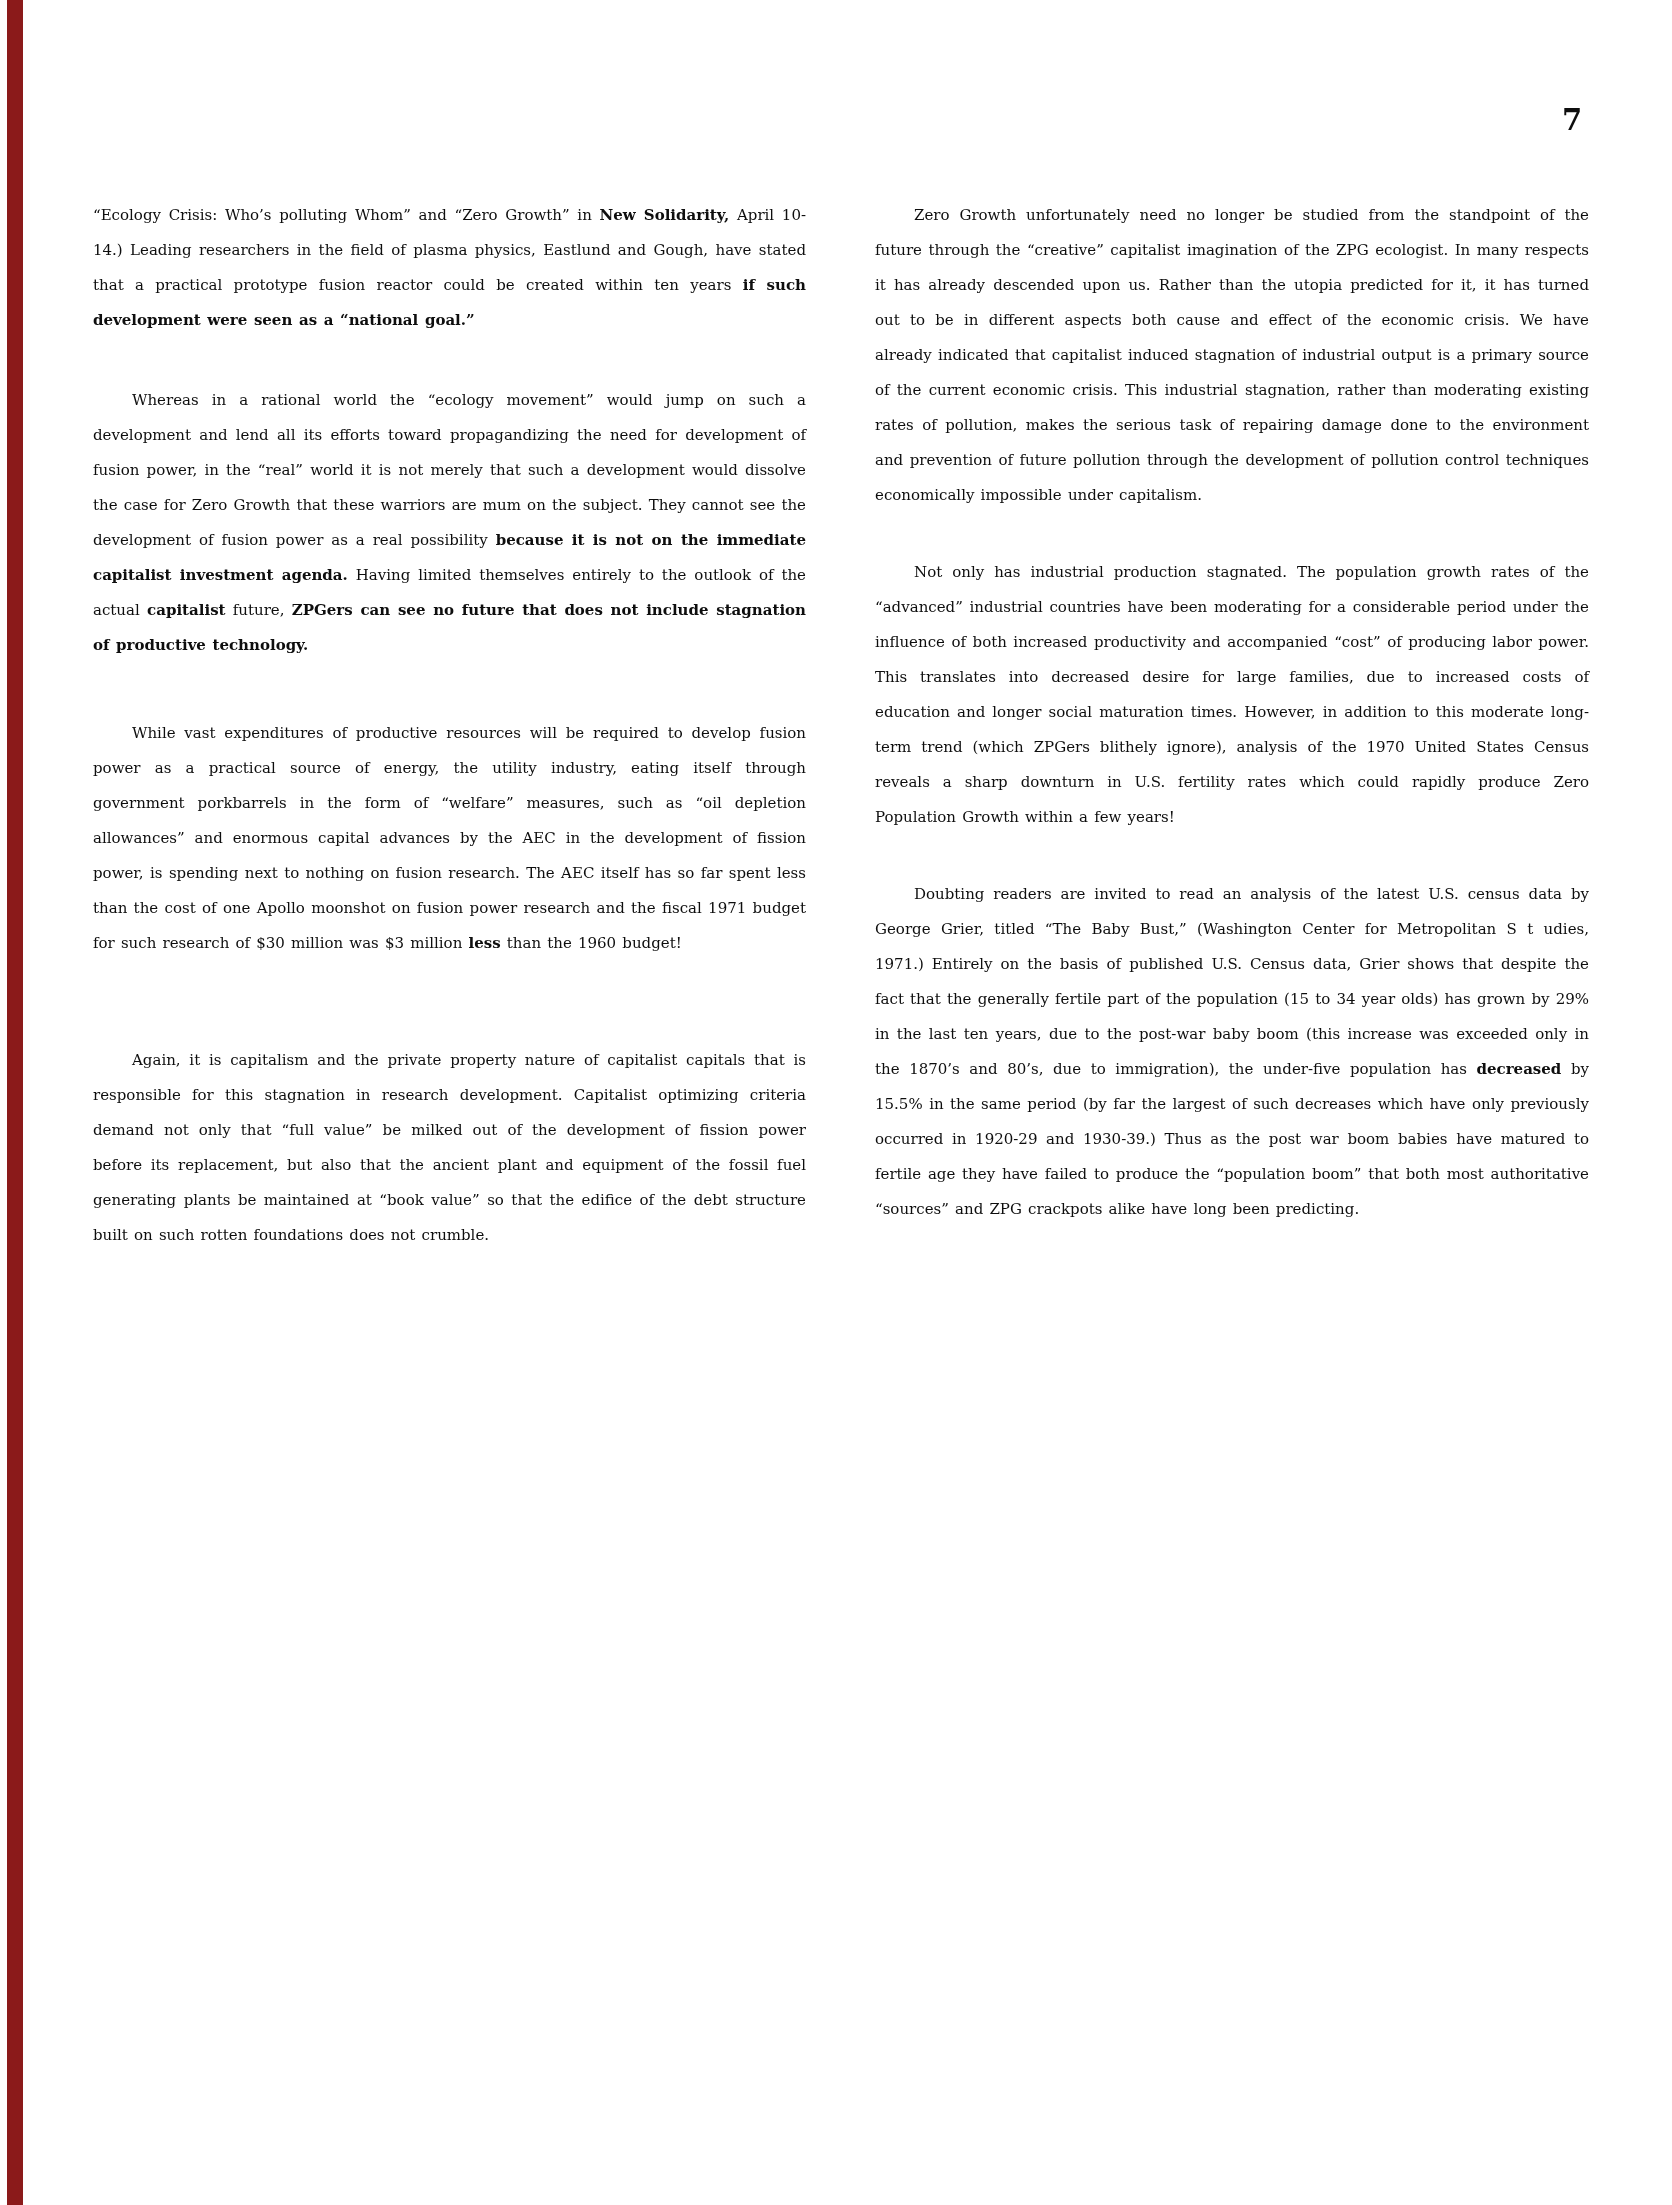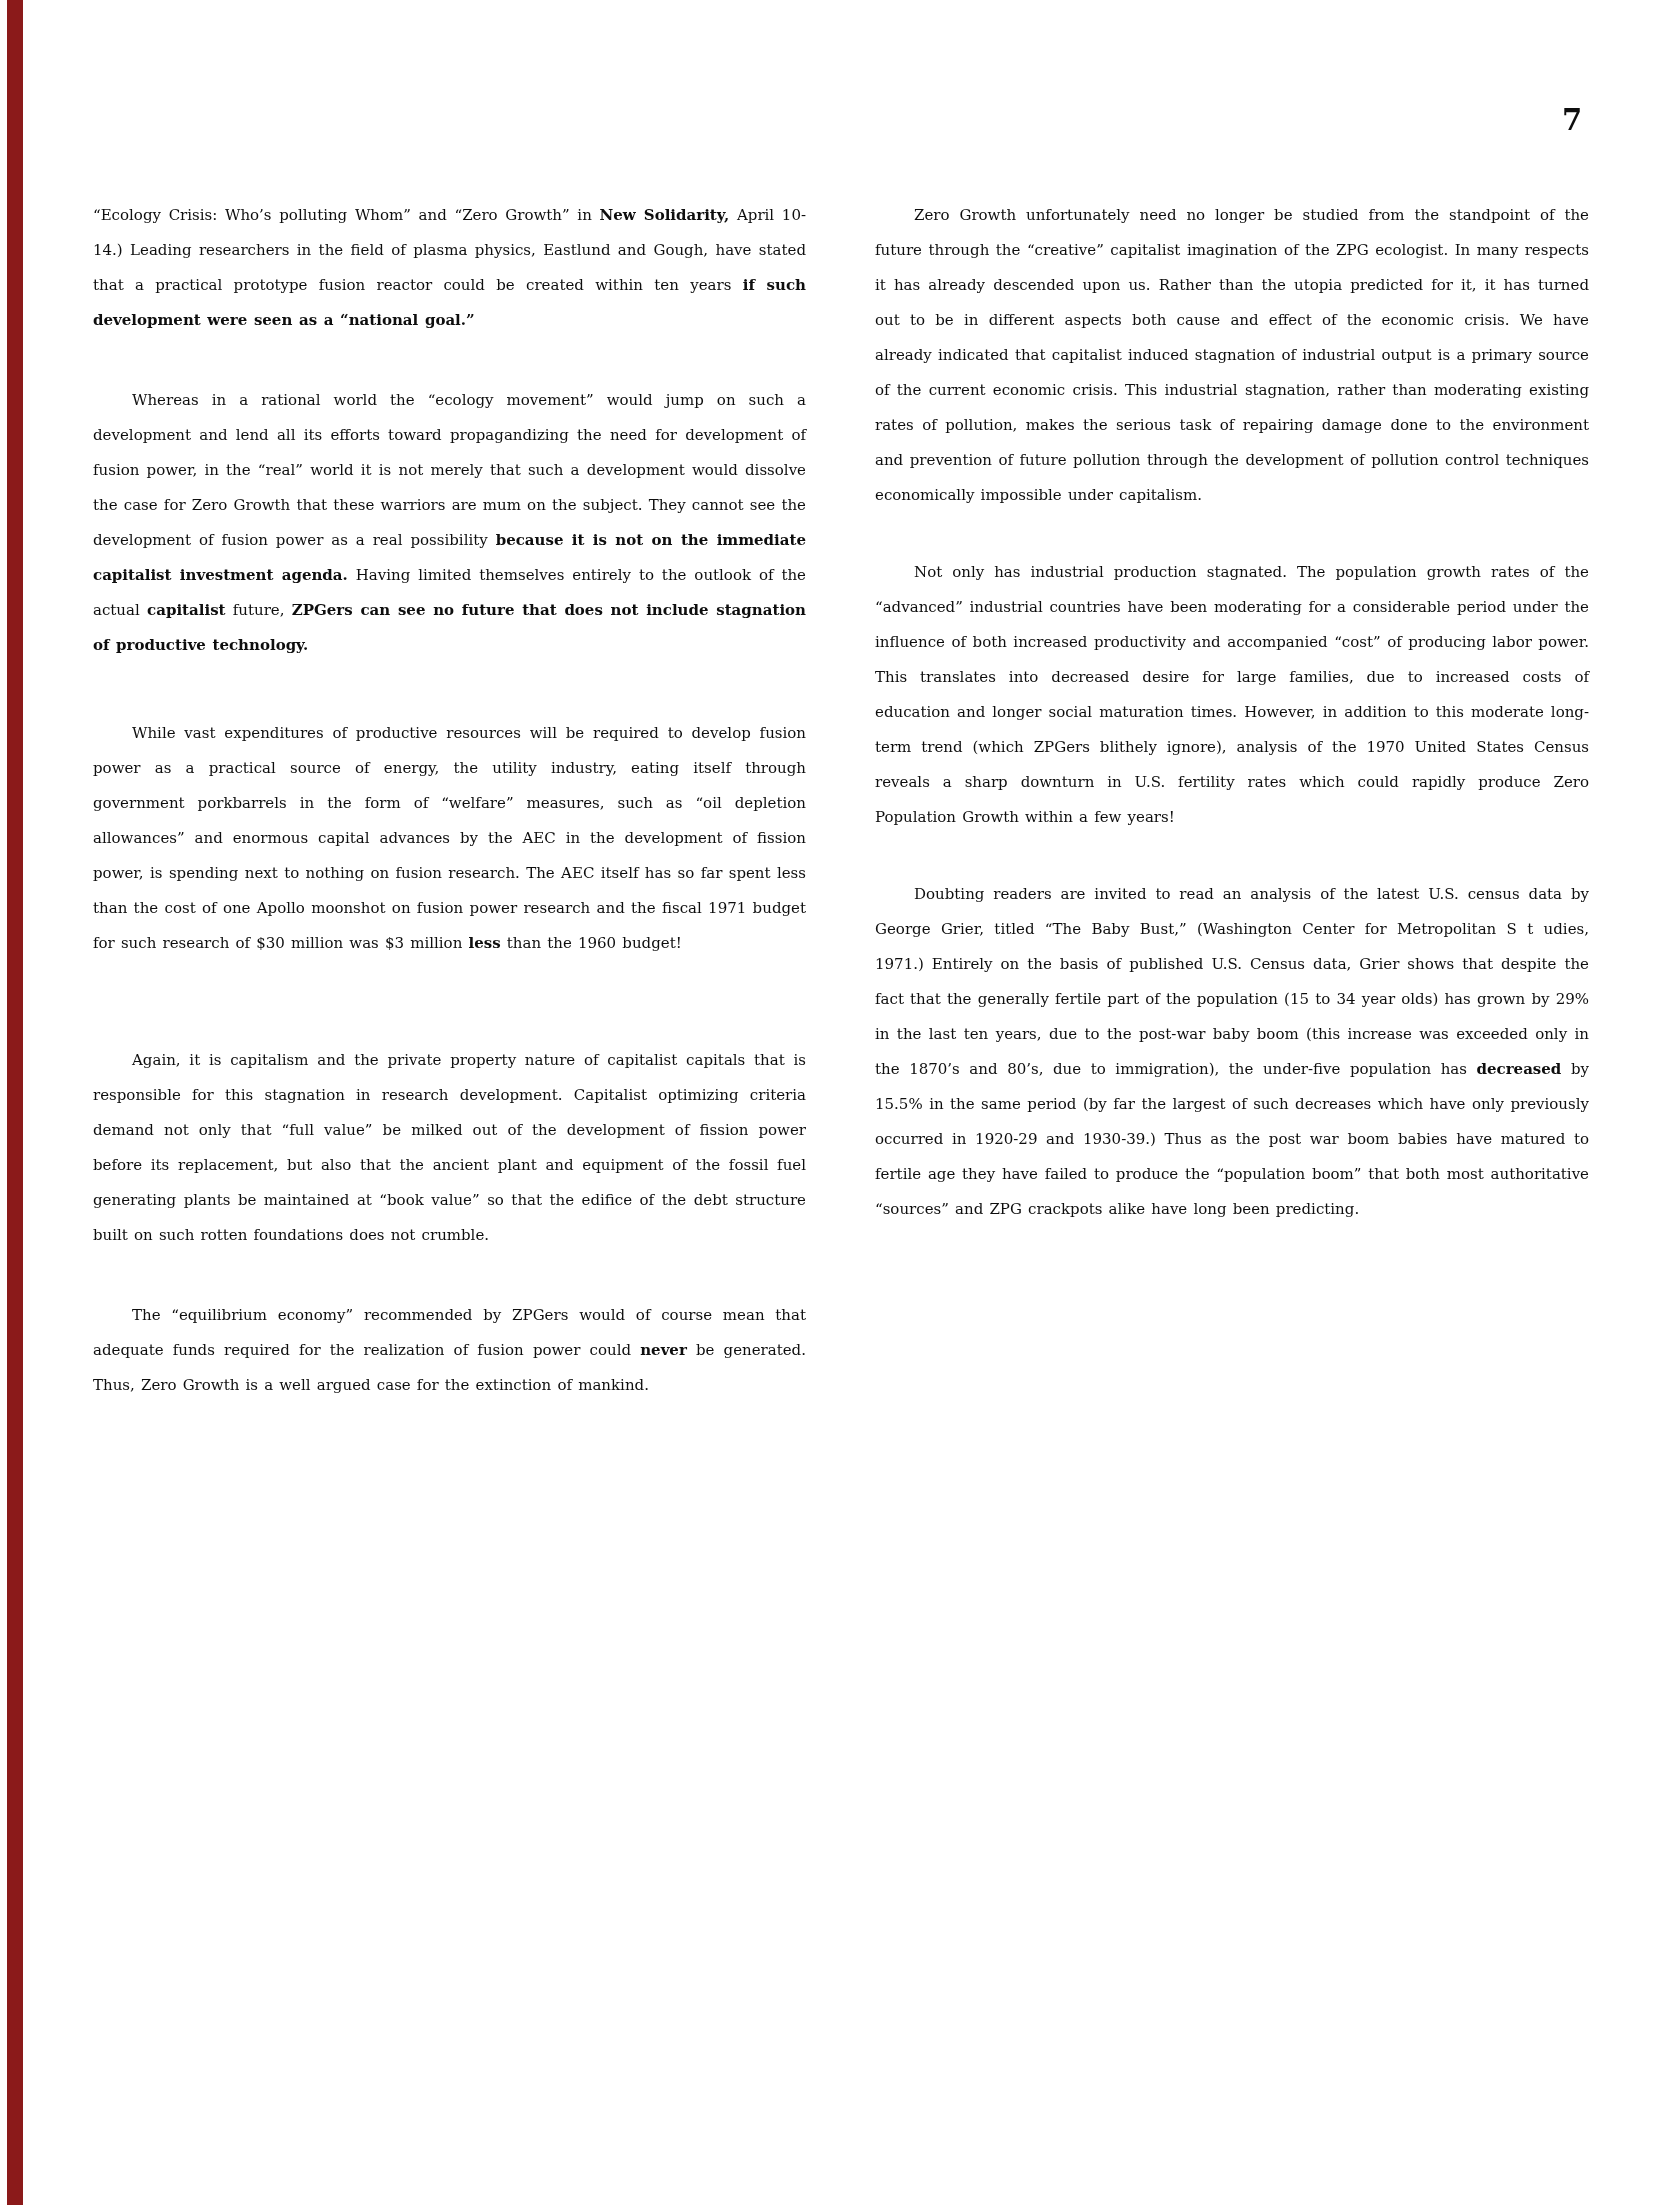--- a/index.html
+++ b/index.html
@@ -52,21 +52,20 @@
 <body>
 
 <div class="page">
   <div class="edge-stripe" style="background: rgb(139, 26, 26);"></div>
   <div class="page-number">7</div>
   <div class="col left">
       <p>“Ecology Crisis: Who’s polluting Whom” and “Zero Growth” in <b>New Solidarity,</b> April 10-14.) Leading researchers in the field of plasma physics, Eastlund and Gough, have stated that a practical prototype fusion reactor could be created within ten years <b>if such development were seen as a “national goal.”</b></p>
       <p>Whereas in a rational world the “ecology movement” would jump on such a development and lend all its efforts toward propagandizing the need for development of fusion power, in the “real” world it is not merely that such a development would dissolve the case for Zero Growth that these warriors are mum on the subject. They cannot see the development of fusion power as a real possibility <b>because it is not on the immediate capitalist investment agenda.</b> Having limited themselves entirely to the outlook of the actual <b>capitalist</b> future, <b>ZPGers can see no future that does not include stagnation of productive technology.</b></p>
       <p>While vast expenditures of productive resources will be required to develop fusion power as a practical source of energy, the utility industry, eating itself through government porkbarrels in the form of “welfare” measures, such as “oil depletion allowances” and enormous capital advances by the AEC in the development of fission power, is spending next to nothing on fusion research. The AEC itself has so far spent less than the cost of one Apollo moonshot on fusion power research and the fiscal 1971 budget for such research of $30 million was $3 million <b>less</b> than the 1960 budget!</p>
       <p>Again, it is capitalism and the private property nature of capitalist capitals that is responsible for this stagnation in research development. Capitalist optimizing criteria demand not only that “full value” be milked out of the development of fission power before its replacement, but also that the ancient plant and equipment of the fossil fuel generating plants be maintained at “book value” so that the edifice of the debt structure built on such rotten foundations does not crumble.</p>
-      <p>The “equilibrium economy” recommended by ZPGers would of course mean that adequate funds required for the realization of fusion power could <b>never</b> be generated. Thus, Zero Growth is a well argued case for the extinction of mankind.</p>
     </div>
   <div class="col right">
       <p>Zero Growth unfortunately need no longer be studied from the standpoint of the future through the “creative” capitalist imagination of the ZPG ecologist. In many respects it has already descended upon us. Rather than the utopia predicted for it, it has turned out to be in different aspects both cause and effect of the economic crisis. We have already indicated that capitalist induced stagnation of industrial output is a primary source of the current economic crisis. This industrial stagnation, rather than moderating existing rates of pollution, makes the serious task of repairing damage done to the environment and prevention of future pollution through the development of pollution control techniques economically impossible under capitalism.</p>
       <p>Not only has industrial production stagnated. The population growth rates of the “advanced” industrial countries have been moderating for a considerable period under the influence of both increased productivity and accompanied “cost” of producing labor power. This translates into decreased desire for large families, due to increased costs of education and longer social maturation times. However, in addition to this moderate long-term trend (which ZPGers blithely ignore), analysis of the 1970 United States Census reveals a sharp downturn in U.S. fertility rates which could rapidly produce Zero Population Growth within a few years!</p>
       <p>Doubting readers are invited to read an analysis of the latest U.S. census data by George Grier, titled “The Baby Bust,” (Washington Center for Metropolitan S t udies, 1971.) Entirely on the basis of published U.S. Census data, Grier shows that despite the fact that the generally fertile part of the population (15 to 34 year olds) has grown by 29% in the last ten years, due to the post-war baby boom (this increase was exceeded only in the 1870’s and 80’s, due to immigration), the under-five population has <b>decreased</b> by 15.5% in the same period (by far the largest of such decreases which have only previously occurred in 1920-29 and 1930-39.) Thus as the post war boom babies have matured to fertile age they have failed to produce the “population boom” that both most authoritative “sources” and ZPG crackpots alike have long been predicting.</p>
     </div>
 </div>
 
 
 </body></html>

